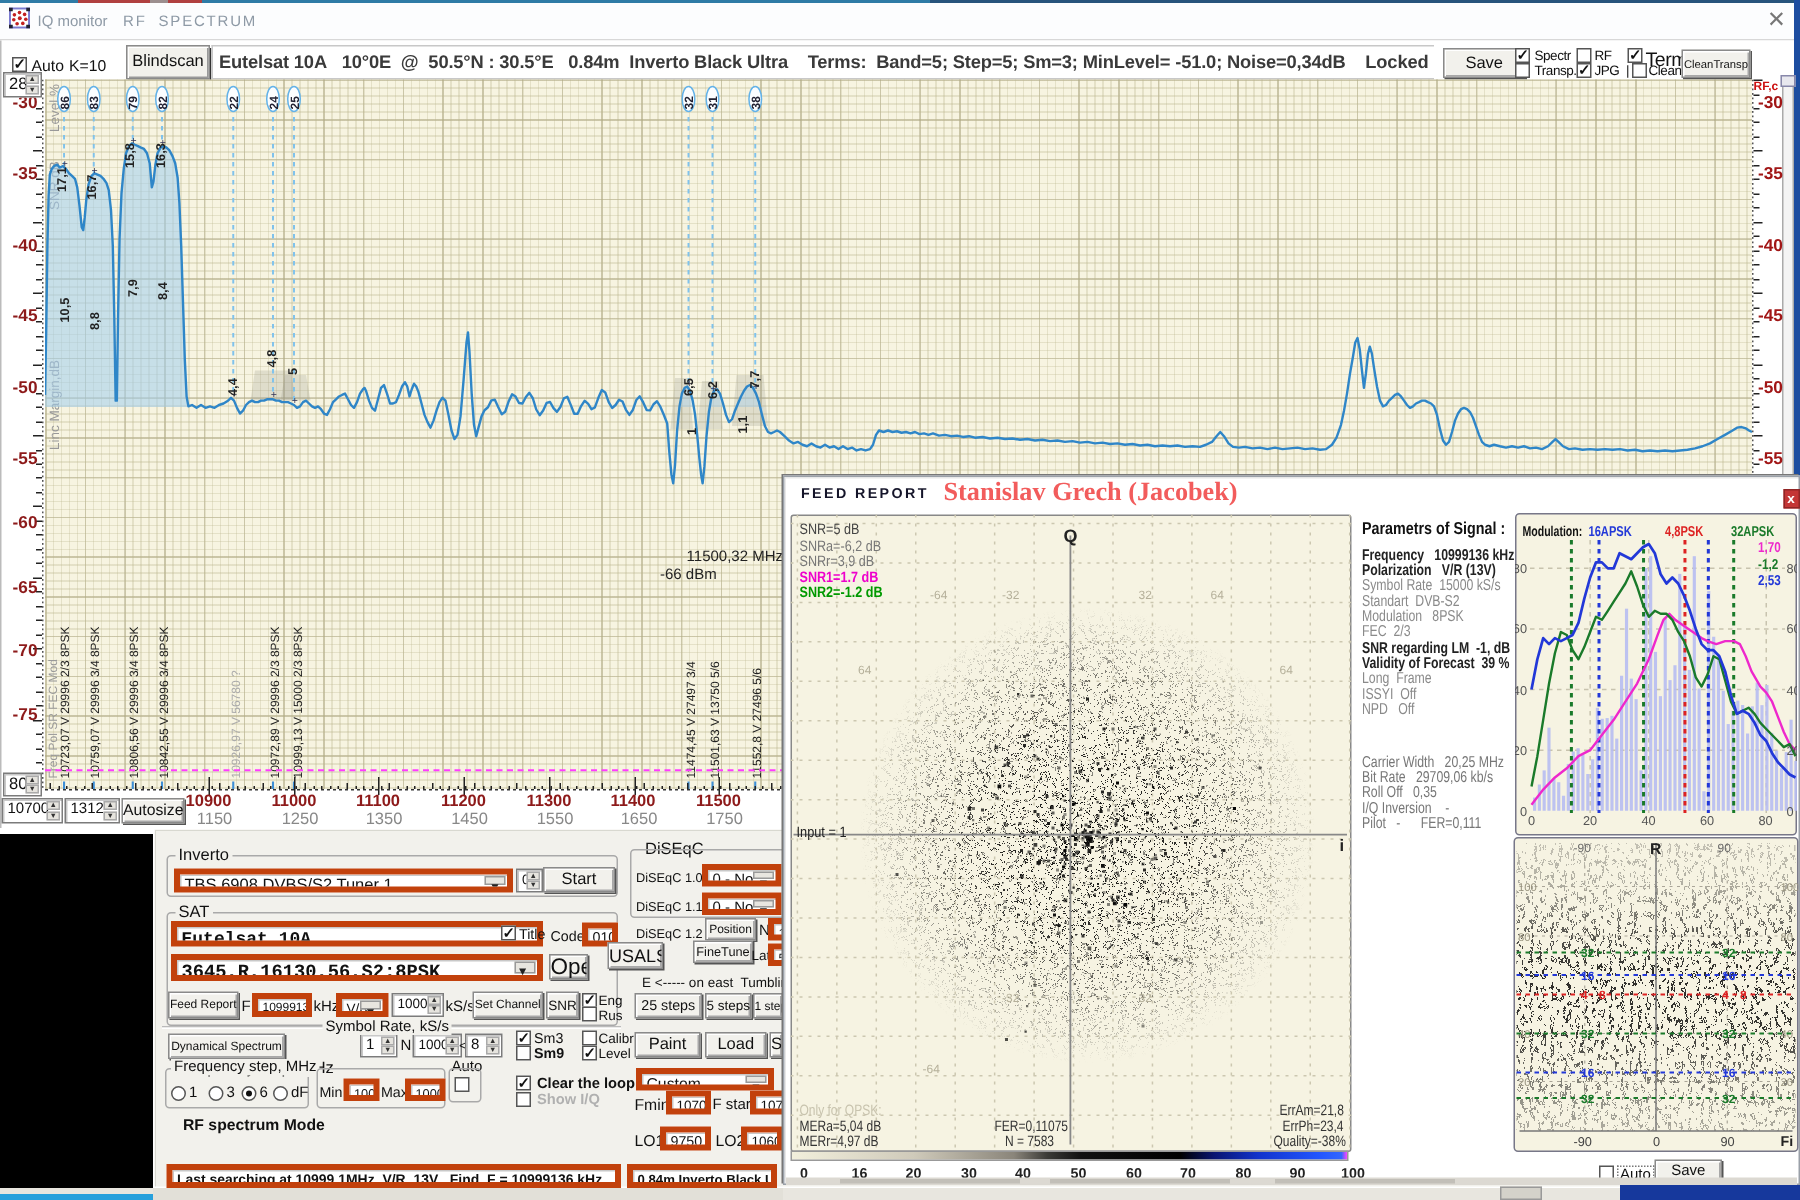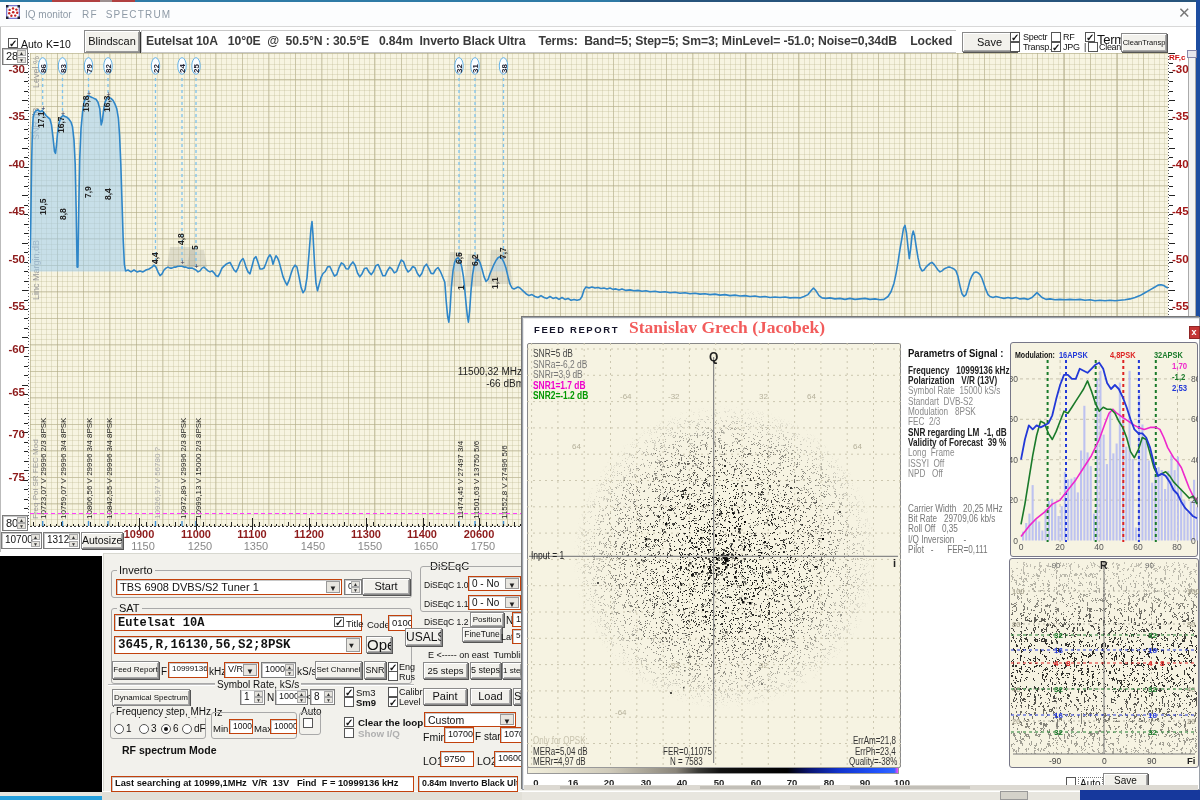--- a/index.html
+++ b/index.html
@@ -1,21 +1,21 @@
 <!DOCTYPE html>
 <html><head><meta charset="utf-8"><style>
 *{margin:0;padding:0;box-sizing:border-box}
 html,body{width:1200px;height:800px;overflow:hidden;background:#fff;
  font-family:"Liberation Sans",sans-serif;}
 .abs{position:absolute}
 .t{position:absolute;white-space:nowrap}
 .btn{position:absolute;background:#f2f1ec;border:1px solid #8a8a8a;white-space:nowrap;overflow:hidden;
  box-shadow:inset 1px 1px 0 #fff,inset -1px -1px 0 #a8a8a8,1px 1px 0 #555;
  font-size:11px;color:#111;text-align:center;line-height:15px}
-.fld{position:absolute;background:#fff;border:1px solid #c2410c;
+.fld{position:absolute;background:#fff;border:4px solid #c2410c;
  box-shadow:inset 1px 1px 0 #c8c8c8;font-size:11px;color:#111;padding:1px 3px;white-space:nowrap;overflow:hidden}
 .grp{position:absolute;border:1px solid #a9a9a9;border-radius:3px}
 .grplab{position:absolute;background:#f2f1ec;font-size:11px;color:#111;padding:0 2px;white-space:nowrap}
 .cb{position:absolute;width:10px;height:10px;background:#fff;border:1px solid #555;font-size:10px;line-height:9px;color:#111;text-align:center;font-weight:bold}
 .rad{position:absolute;width:10px;height:10px;background:#fff;border:1px solid #555;border-radius:50%}
 .lab{position:absolute;font-size:11px;color:#111;white-space:nowrap}
 .spin{position:absolute;background:#fff;border:1px solid #7b7b7b;box-shadow:inset 1px 1px 0 #c8c8c8}
 .spin .num{position:absolute;left:3px;top:1px;font-size:11px;color:#111}
 .spbtn{position:absolute;right:1px;width:9px;background:#e6e4de;border:1px solid #aaa;font-size:5px;line-height:4px;text-align:center;color:#333}
 .ddb{position:absolute;right:1px;top:1px;bottom:1px;width:14px;background:#e8e6e0;border:1px solid #999;color:#222;font-size:8px;text-align:center}
@@ -311,21 +311,21 @@
     <path d="M157,474 q0,4 4,4 L171,478 q4,0 4,-4" fill="none" stroke="#3d8fd6" stroke-width="1.4"></path>
     <line x1="166" y1="468" x2="166" y2="480" stroke="#3d8fd6" stroke-width="1.4"></line>
     <path d="M420,474 q0,4 4,4 L434,478 q4,0 4,-4" fill="none" stroke="#3d8fd6" stroke-width="1.4"></path>
     <line x1="429" y1="468" x2="429" y2="480" stroke="#3d8fd6" stroke-width="1.4"></line>
     <path d="M436,474 q0,4 4,4 L450,478 q4,0 4,-4" fill="none" stroke="#3d8fd6" stroke-width="1.4"></path>
     <line x1="445" y1="468" x2="445" y2="480" stroke="#3d8fd6" stroke-width="1.4"></line>
     <path d="M464.5,474 q0,4 4,4 L478.5,478 q4,0 4,-4" fill="none" stroke="#3d8fd6" stroke-width="1.4"></path>
     <line x1="473.5" y1="468" x2="473.5" y2="480" stroke="#3d8fd6" stroke-width="1.4"></line>
   </svg>
 <div class="t" style="left:440px;top:366px;width:82px;text-align:right;font-size:10px;color:#222">11500,32 MHz</div>
-<div class="t" style="left:440px;top:378px;width:84px;text-align:right;font-size:10px;color:#222">-66 dBm</div>
+<div class="t" style="left:440px;top:378px;width:84px;font-size:10px;color:#222">-66 dBm</div>
 <div class="abs" style="left:30px;top:526px;width:1138px;height:1px;background-image:linear-gradient(to right,#333 50%,transparent 50%);background-size:4px 1px"></div>
 <div class="abs" style="left:33.0px;top:522px;width:1px;height:4px;background:#222"></div>
 <div class="abs" style="left:38.7px;top:524px;width:1px;height:2px;background:#222"></div>
 <div class="abs" style="left:44.3px;top:524px;width:1px;height:2px;background:#222"></div>
 <div class="abs" style="left:50.0px;top:524px;width:1px;height:2px;background:#222"></div>
 <div class="abs" style="left:55.6px;top:524px;width:1px;height:2px;background:#222"></div>
 <div class="abs" style="left:61.3px;top:522px;width:1px;height:4px;background:#222"></div>
 <div class="abs" style="left:67.0px;top:524px;width:1px;height:2px;background:#222"></div>
 <div class="abs" style="left:72.6px;top:524px;width:1px;height:2px;background:#222"></div>
 <div class="abs" style="left:78.3px;top:524px;width:1px;height:2px;background:#222"></div>
@@ -535,21 +535,21 @@
 <div class="t" style="left:174px;top:528px;width:44px;text-align:center;font-size:11px;font-weight:bold;color:#8d1a1a">11000</div>
 <div class="t" style="left:178px;top:540px;width:44px;text-align:center;font-size:11px;color:#888">1250</div>
 <div class="t" style="left:230px;top:528px;width:44px;text-align:center;font-size:11px;font-weight:bold;color:#8d1a1a">11100</div>
 <div class="t" style="left:234px;top:540px;width:44px;text-align:center;font-size:11px;color:#888">1350</div>
 <div class="t" style="left:287px;top:528px;width:44px;text-align:center;font-size:11px;font-weight:bold;color:#8d1a1a">11200</div>
 <div class="t" style="left:291px;top:540px;width:44px;text-align:center;font-size:11px;color:#888">1450</div>
 <div class="t" style="left:344px;top:528px;width:44px;text-align:center;font-size:11px;font-weight:bold;color:#8d1a1a">11300</div>
 <div class="t" style="left:348px;top:540px;width:44px;text-align:center;font-size:11px;color:#888">1550</div>
 <div class="t" style="left:400px;top:528px;width:44px;text-align:center;font-size:11px;font-weight:bold;color:#8d1a1a">11400</div>
 <div class="t" style="left:404px;top:540px;width:44px;text-align:center;font-size:11px;color:#888">1650</div>
-<div class="t" style="left:457px;top:528px;width:44px;text-align:center;font-size:11px;font-weight:bold;color:#8d1a1a">20600</div>
+<div class="t" style="left:457px;top:528px;width:44px;text-align:center;font-size:11px;font-weight:bold;color:#8d1a1a">11500</div>
 <div class="t" style="left:461px;top:540px;width:44px;text-align:center;font-size:11px;color:#888">1750</div>
 <div class="abs" style="left:102px;top:552px;width:1094px;height:240px;background:#f2f1ec;border:1px solid #fff;box-shadow:inset 1px 1px 0 #d8d8d0"></div>
 <div class="abs" style="left:0;top:556px;width:102px;height:240px;background:#000"></div>
 <div class="grp" style="left:111px;top:570px;width:301px;height:28px"></div>
 <div class="grplab" style="left:117px;top:564px">Inverto</div>
 <div class="fld" style="left:116px;top:579px;width:226px;height:16px;font-size:11px;font-family:'Liberation Sans',sans-serif;font-weight:normal">TBS 6908 DVBS/S2 Tuner 1<div class="ddb"></div></div>
 <div class="spin" style="left:344px;top:579px;width:18px;height:16px">
     <div class="num" style="font-size:9px">0</div>
     <div class="spbtn" style="top:1px;height:6px">▲</div>
     <div class="spbtn" style="bottom:1px;height:6px">▼</div>

